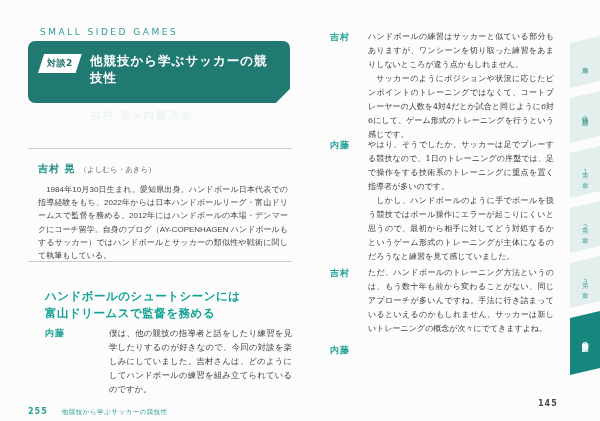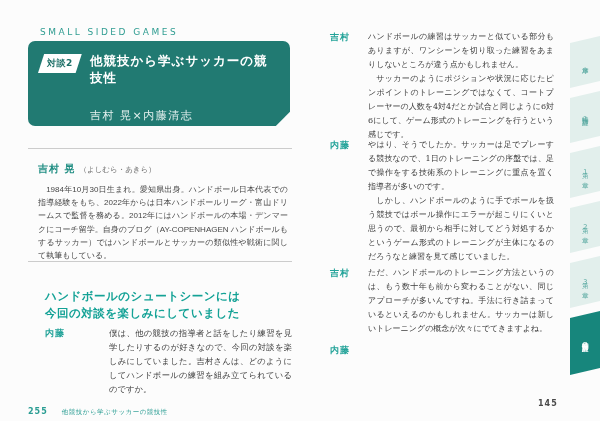--- a/index.html
+++ b/index.html
@@ -2,21 +2,21 @@
 <html><head>
 <meta charset="utf-8">
 <style>
   html,body{margin:0;padding:0;}
   body{width:600px;height:421px;background:#fcfcfc;font-family:"DejaVu Sans",sans-serif;}
   .spread{position:relative;width:600px;height:421px;background:#fcfcfc;overflow:hidden;}
 
   
   .eyebrow{position:absolute;left:40px;top:27px;color:#2f9c91;font-size:9px;font-weight:normal;
            letter-spacing:2.5px;font-family:"DejaVu Sans",sans-serif;}
-  .header-box{position:absolute;left:28px;top:41px;width:262px;height:85px;background:#217a72;
+  .header-box{position:absolute;left:28px;top:41px;width:262px;height:62px;background:#217a72;
               border-radius:7px;}
   .header-box .corner-cut{position:absolute;right:-10px;bottom:-10px;width:20px;height:20px;
               background:#fcfcfc;transform:rotate(45deg);}
   .badge{position:absolute;left:10px;top:13px;background:#ffffff;color:#1c6f67;
          font-size:9px;font-weight:bold;padding:3px 9px;
          clip-path:polygon(14% 0,100% 0,86% 100%,0 100%);letter-spacing:0.5px;}
   .hb-text{position:absolute;left:62px;top:12px;right:10px;}
   .hb-title{color:#ffffff;font-size:12.5px;font-weight:bold;letter-spacing:1px;}
   .hb-sub{color:#e6f2f0;font-size:11px;margin-top:21px;letter-spacing:1.5px;}
 
@@ -80,21 +80,21 @@
 
     <div class="profile">
       <div>
         <span class="profile-name">吉村 晃</span><span class="profile-kana">（よしむら・あきら）</span>
       </div>
       <p class="profile-bio">　1984年10月30日生まれ。愛知県出身。ハンドボール日本代表での指導経験をもち、2022年からは日本ハンドボールリーグ・富山ドリームスで監督を務める。2012年にはハンドボールの本場・デンマークにコーチ留学。自身のブログ（AY-COPENHAGEN ハンドボールもするサッカー）ではハンドボールとサッカーの類似性や戦術に関して執筆もしている。</p>
     </div>
 
     <div class="section-heading">
       <div>ハンドボールのシュートシーンには</div>
-      <div>今回の対談を楽しみにしていました</div>
+      <div>富山ドリームスで監督を務める</div>
     </div>
 
     <div class="dialogue-block dlg-left">
       <span class="speaker">内藤</span>
       <p class="speech">僕は、他の競技の指導者と話をしたり練習を見学したりするのが好きなので、今回の対談を楽しみにしていました。吉村さんは、どのようにしてハンドボールの練習を組み立てられているのですか。</p>
     </div>
 
     <div class="footer-left">
       <span class="pagenum">255</span>
       <span class="caption">他競技から学ぶサッカーの競技性</span>

